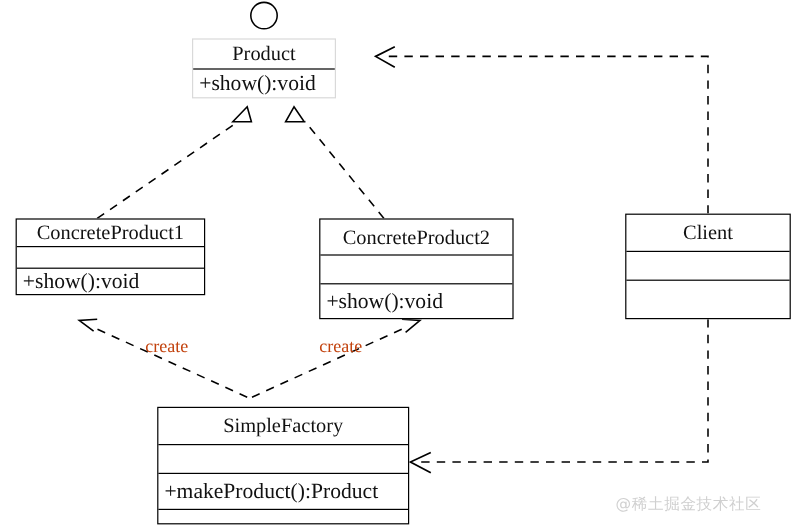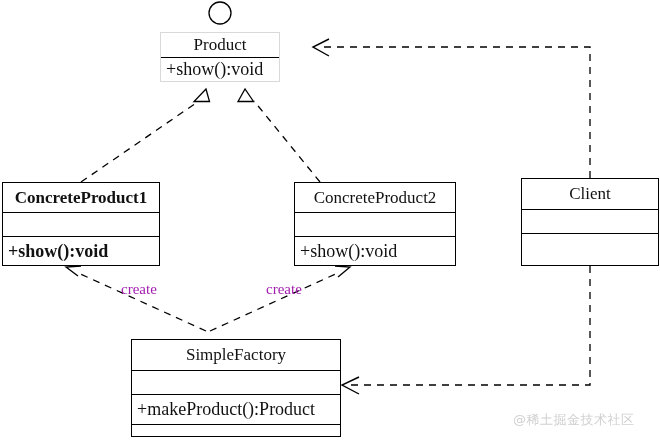--- a/index.html
+++ b/index.html
@@ -60,21 +60,21 @@
     padding-left: 5px;
     font-size: 18px;
     color: #111111;
   }
   .compartment.empty { }
 
   
   .edge-label {
     position: absolute;
     font-size: 15px;
-    color: #a21caf;
+    color: #c2410c;
     background: transparent;
     white-space: nowrap;
   }
 
   
   .watermark {
     position: absolute;
     font-family: "DejaVu Sans", sans-serif;
     font-size: 13px;
     color: #d0d0d0;
@@ -120,27 +120,27 @@
       <polyline points="590,266 590,385 350,385" fill="none" stroke="#000000" stroke-width="1.3" stroke-dasharray="7,6"></polyline>
       <path d="M 359,377 L 342,385 L 359,394" fill="none" stroke="#000000" stroke-width="1.4" stroke-linecap="butt"></path>
     </g>
   </svg>
 
   <div class="uml-class faint" style="left:160px; top:32px; width:120px; height:50px;">
     <div class="compartment name" style="height:25px;">Product</div>
     <div class="compartment members sep-top" style="height:25px;">+show():void</div>
   </div>
 
-  <div class="uml-class" style="left:2px; top:182px; width:158px; height:84px;font-weight:bold;">
+  <div class="uml-class" style="left:13px; top:182px; width:158px; height:64px;">
     <div class="compartment name" style="height:29px;">ConcreteProduct1</div>
     <div class="compartment members sep-top empty" style="height:24px;"></div>
     <div class="compartment members sep-top" style="height:29px;">+show():void</div>
   </div>
 
-  <div class="uml-class" style="left:294px; top:182px; width:162px; height:84px;">
+  <div class="uml-class" style="left:266px; top:182px; width:162px; height:84px;">
     <div class="compartment name" style="height:29px;">ConcreteProduct2</div>
     <div class="compartment members sep-top empty" style="height:24px;"></div>
     <div class="compartment members sep-top" style="height:29px;">+show():void</div>
   </div>
 
   <div class="uml-class" style="left:131px; top:339px; width:210px; height:98px;">
     <div class="compartment name" style="height:30px;">SimpleFactory</div>
     <div class="compartment members sep-top empty" style="height:24px;"></div>
     <div class="compartment members sep-top" style="height:30px;">+makeProduct():Product</div>
     <div class="compartment members sep-top empty" style="height:12px;"></div>

